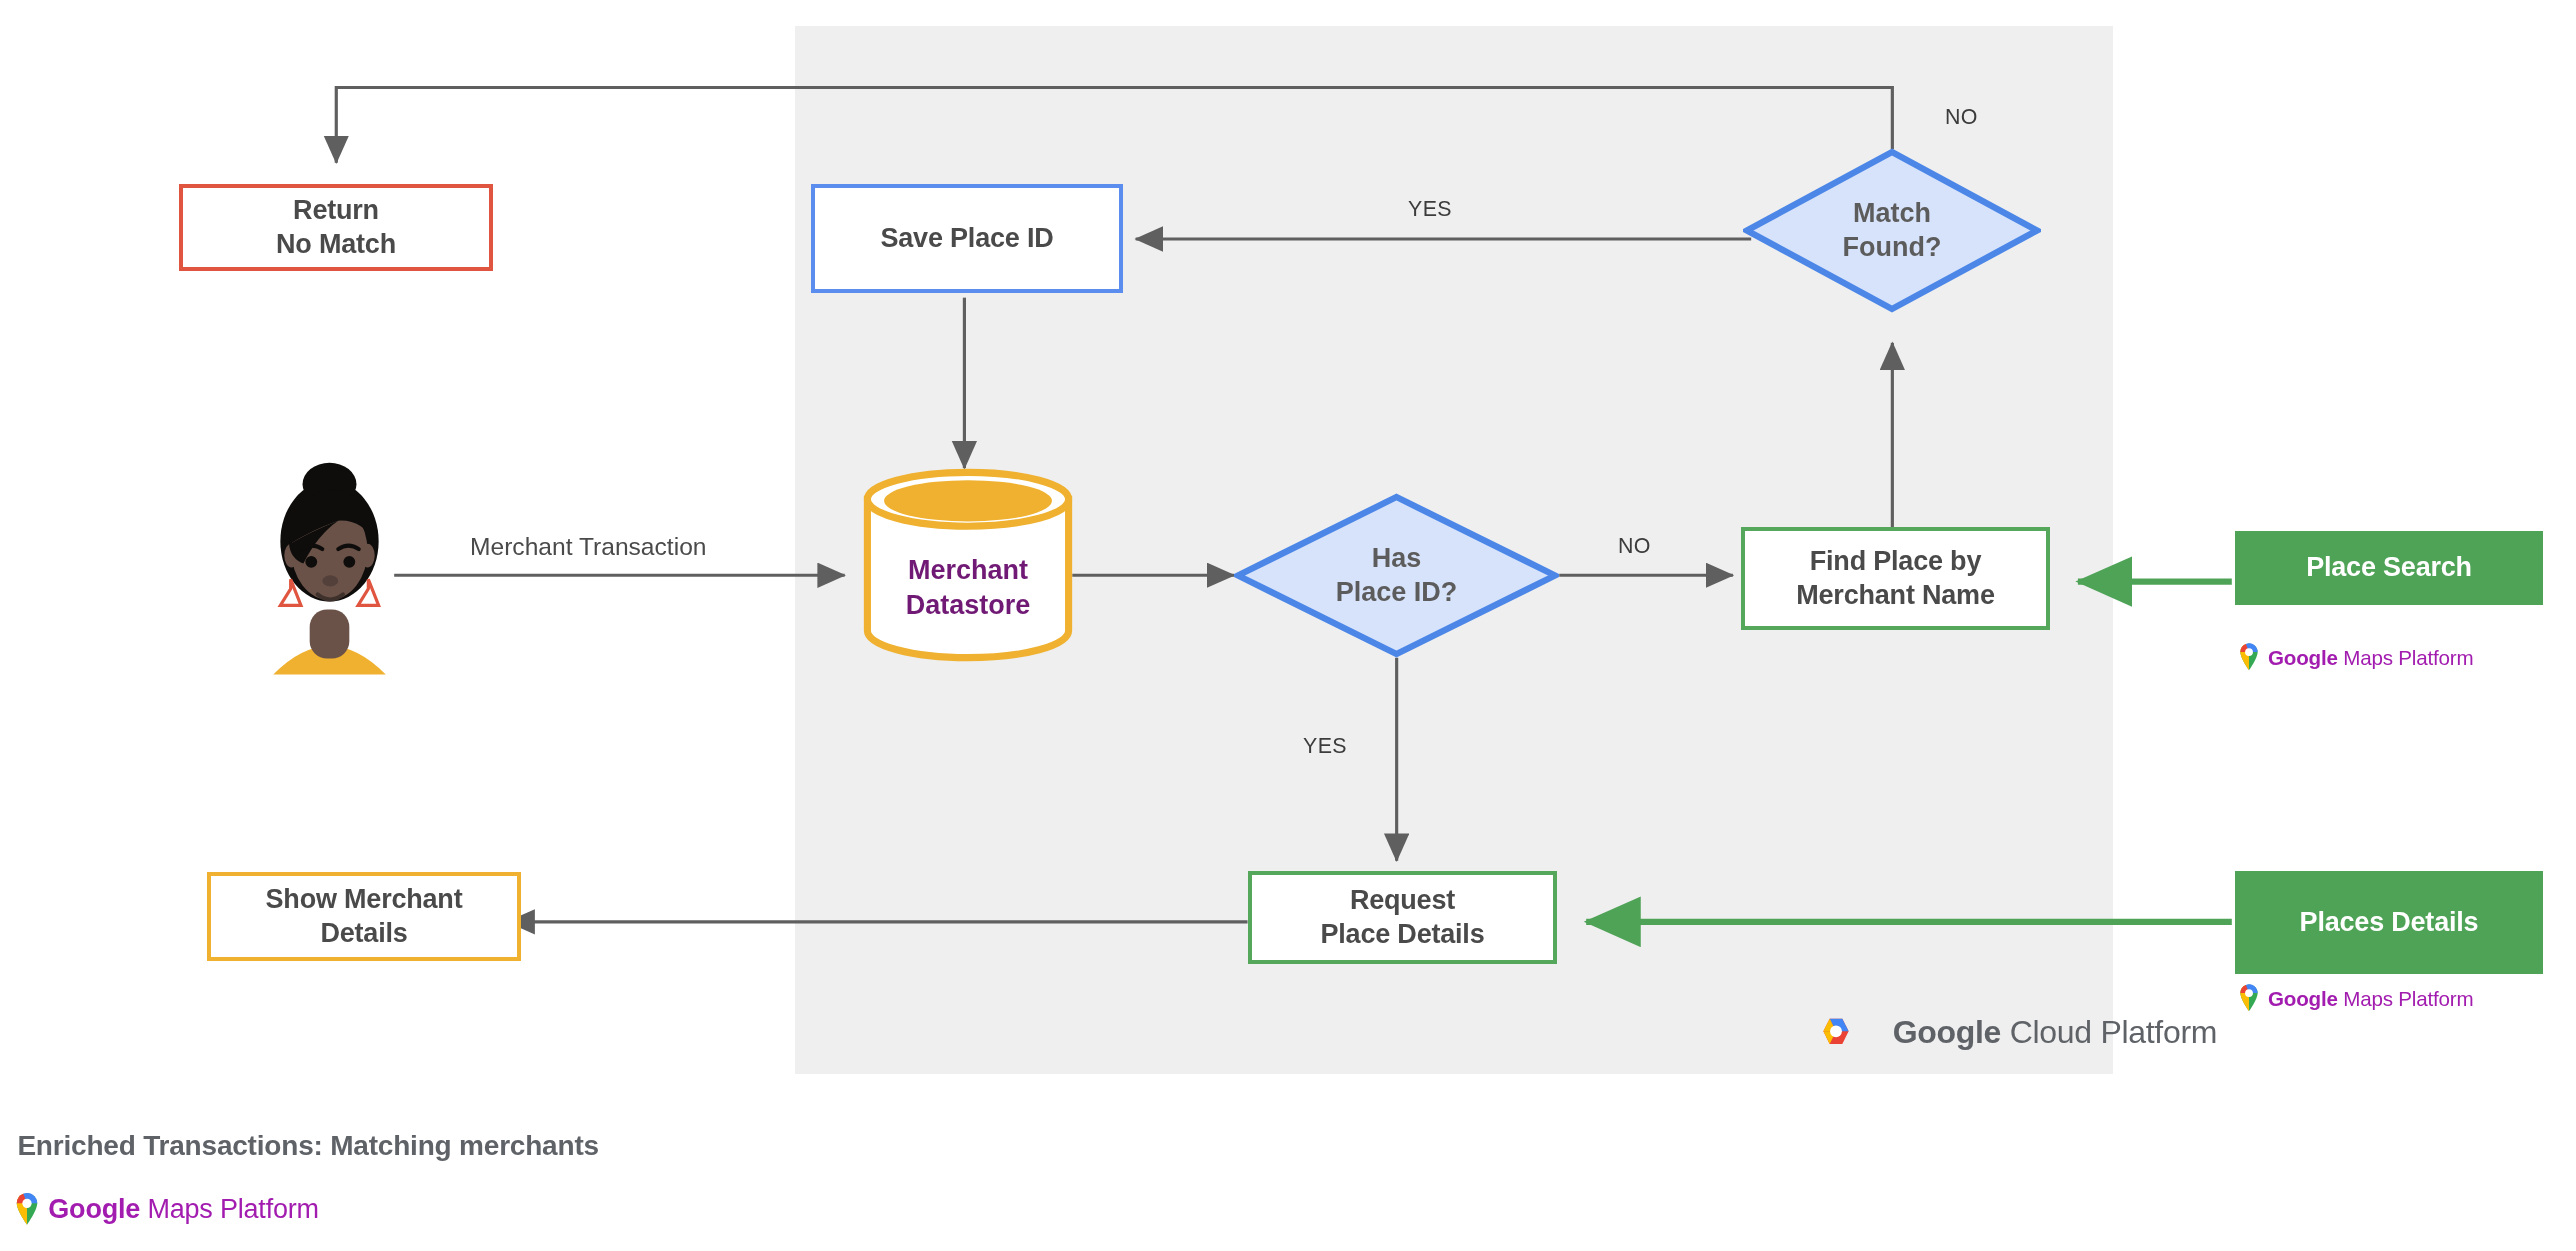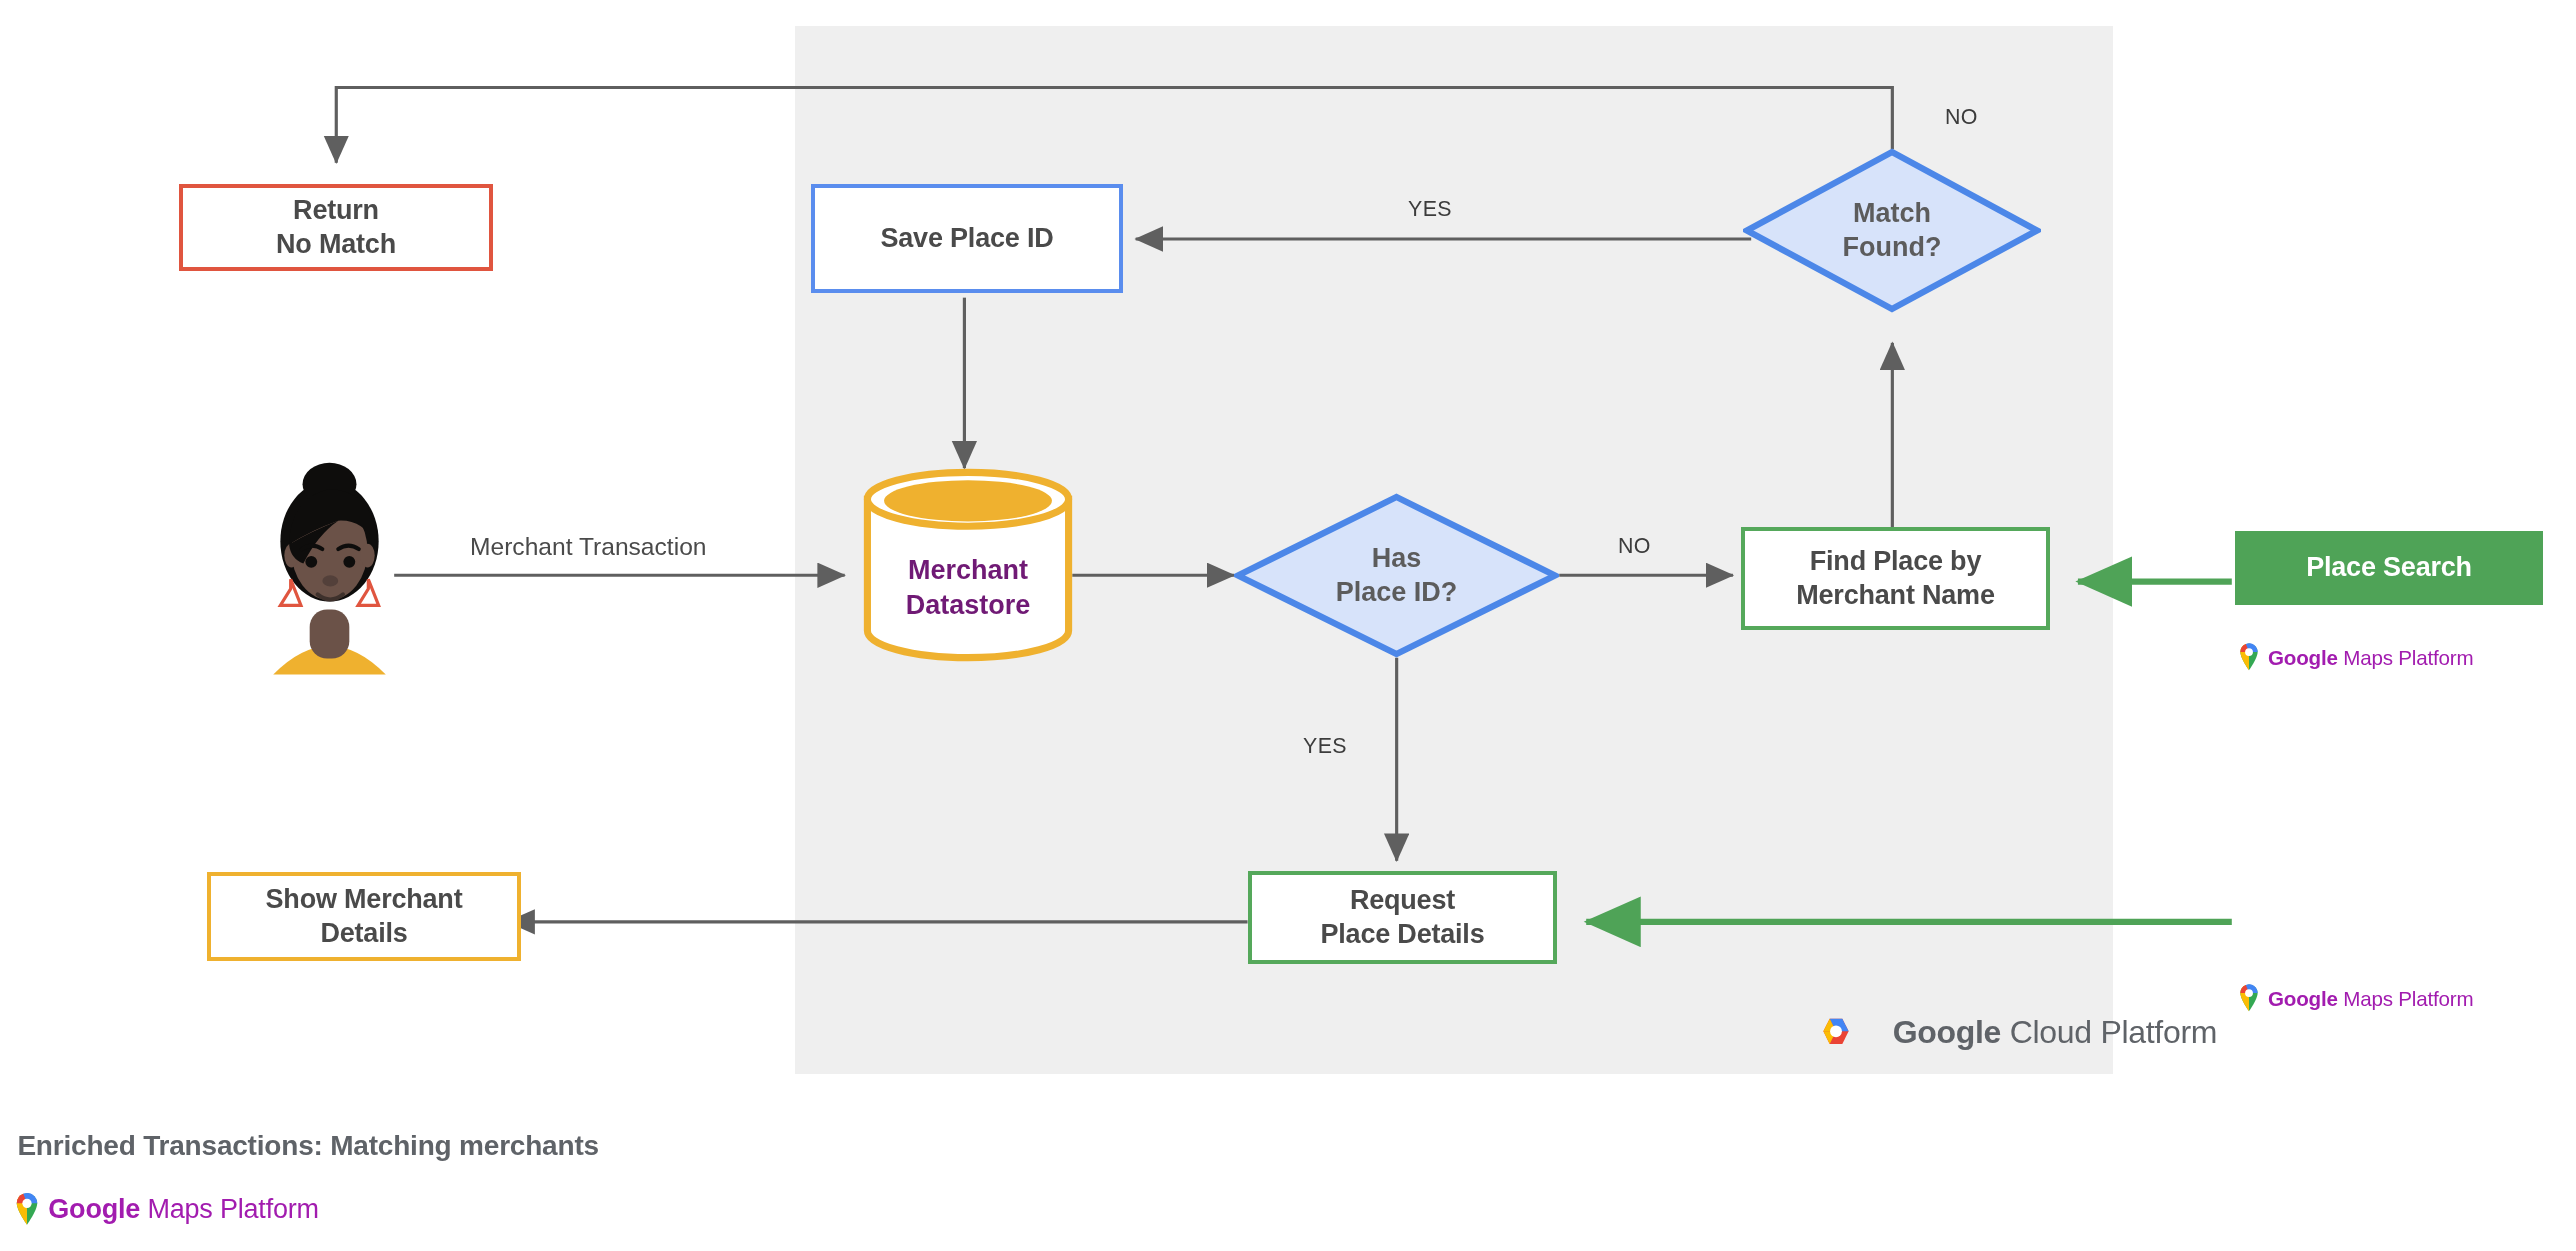--- a/index.html
+++ b/index.html
@@ -299,20 +299,23 @@
 
   <div class="node box-green" style="left:1248px; top:871px; width:309px; height:93px; font-size:27px;">
     <span class="lines">Request
 Place Details</span>
   </div>
 
   <div class="node box-solid-green" style="left:2235px; top:531px; width:308px; height:74px; font-size:27px;">
     <span class="lines">Place Search</span>
   </div>
 
+  <div class="node box-solid-green" style="left:2235px; top:871px; width:308px; height:103px; font-size:27px;">
+    <span class="lines">Places Details</span>
+  </div>
 
   <div class="gmp-logo small" style="left:2238px; top:641px;">
     <span class="pin">
       <svg width="22" height="30" viewBox="0 0 28 38" xmlns="http://www.w3.org/2000/svg">
         <path d="M14,37 C14,37 3,22 3,14 A11,11 0 0 1 25,14 C25,22 14,37 14,37 Z" fill="#34A853"></path>
         <path d="M14,37 C14,37 3,22 3,14 A11,11 0 0 1 10,3.6 L14,14 Z" fill="#FBBC04"></path>
         <path d="M3,14 A11,11 0 0 1 10,3.6 L19.5,6.5 L14,14 Z" fill="#EA4335"></path>
         <path d="M10,3.6 A11,11 0 0 1 25,14 L14,14 Z" fill="#4285F4"></path>
         <circle cx="14" cy="14" r="5" fill="#FFFFFF"></circle>
       </svg>

